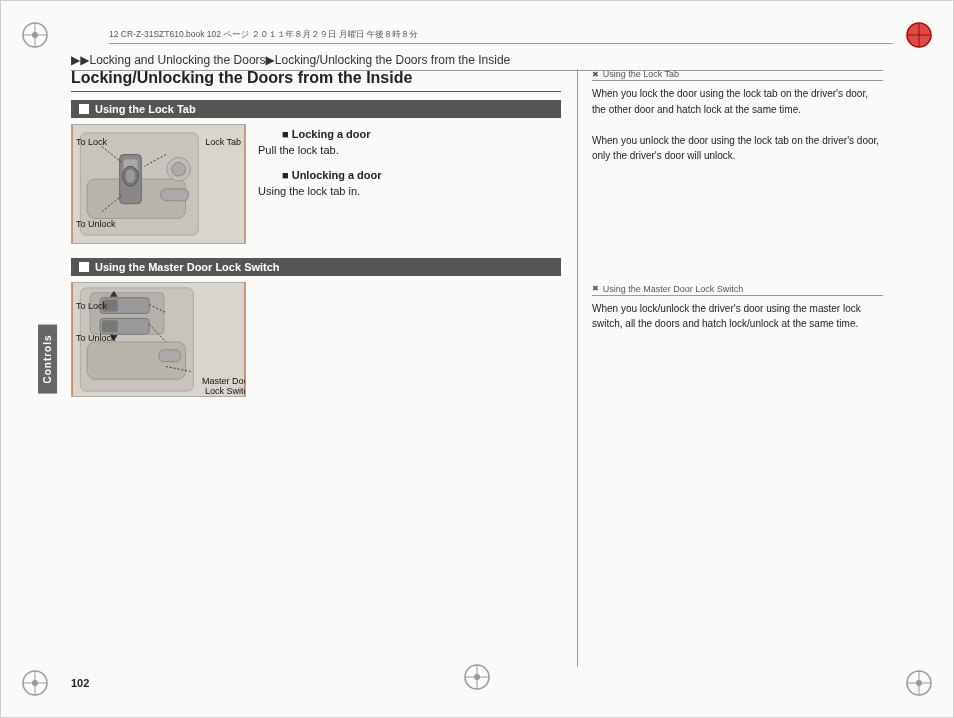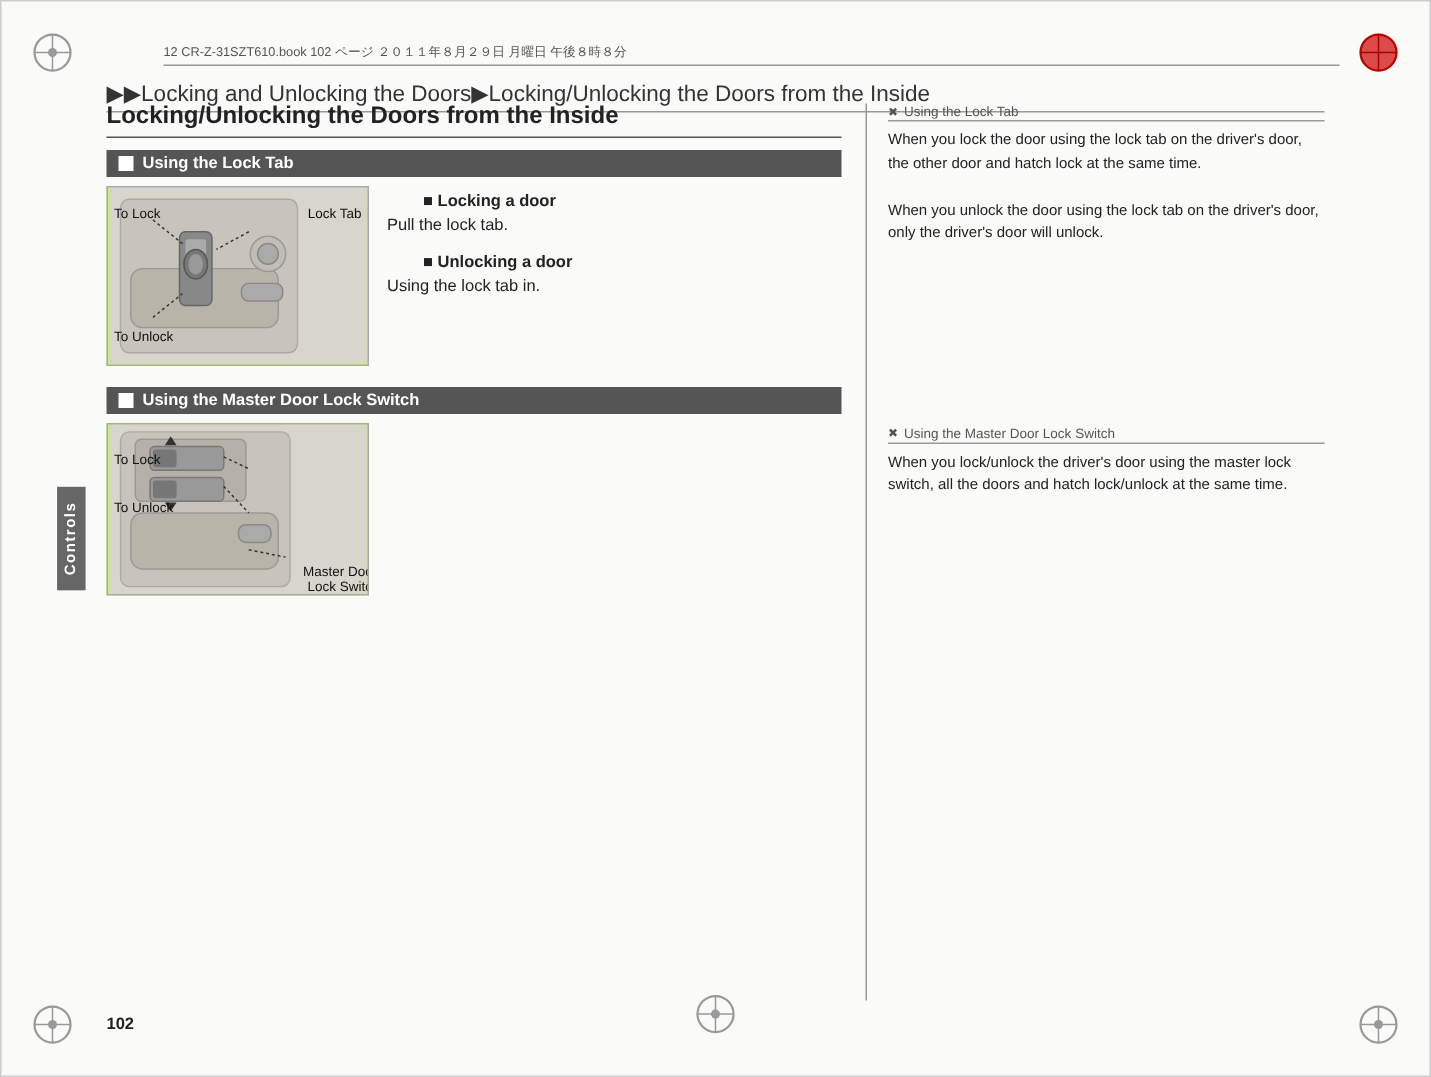--- a/index.html
+++ b/index.html
@@ -55,21 +55,21 @@
       gap: 8px;
       margin-left: 48px;
     }
 
     
     .breadcrumb {
       position: absolute;
       top: 52px;
       left: 70px;
       right: 70px;
-      font-size: 15px;
+      font-size: 12px;
       color: #333;
       border-bottom: 1px solid #999;
       padding-bottom: 3px;
     }
 
     
     .sidebar-label {
       position: absolute;
       left: 12px;
       top: 50%;
@@ -144,21 +144,21 @@
 
     
     .instruction-area {
       display: flex;
       gap: 12px;
       margin-bottom: 14px;
     }
 
     
     .img-box {
-      background: #bef264;
+      background: #c2410c;
       border: 1px solid #aaa;
       flex-shrink: 0;
       position: relative;
       overflow: hidden;
     }
     .img-box-lock {
       width: 175px;
       height: 120px;
     }
     .img-box-master {

